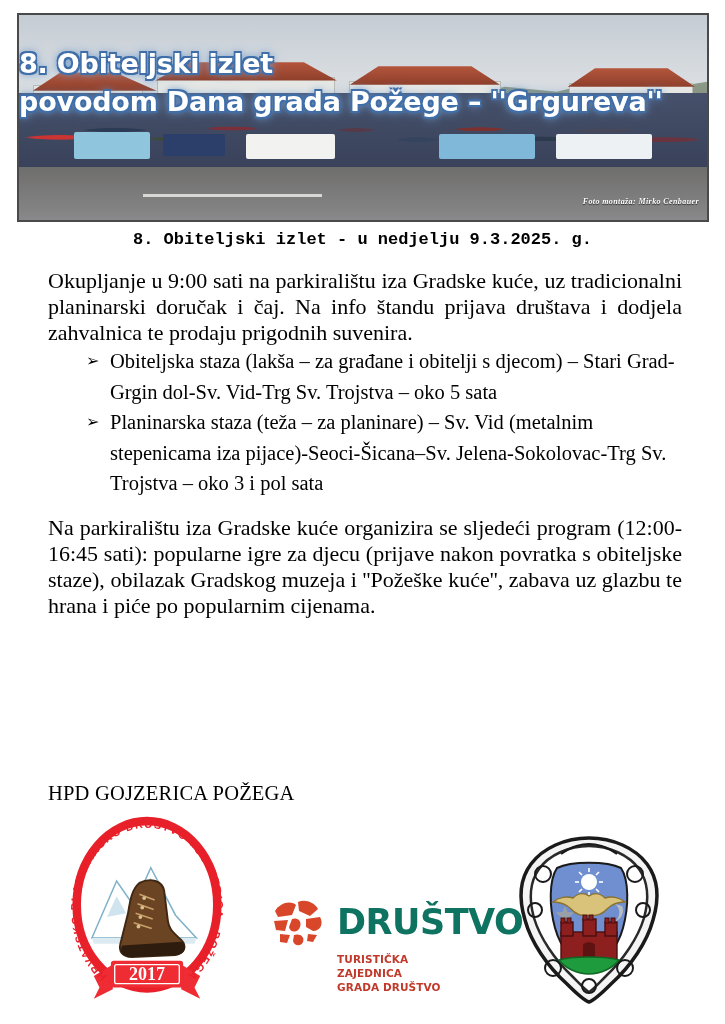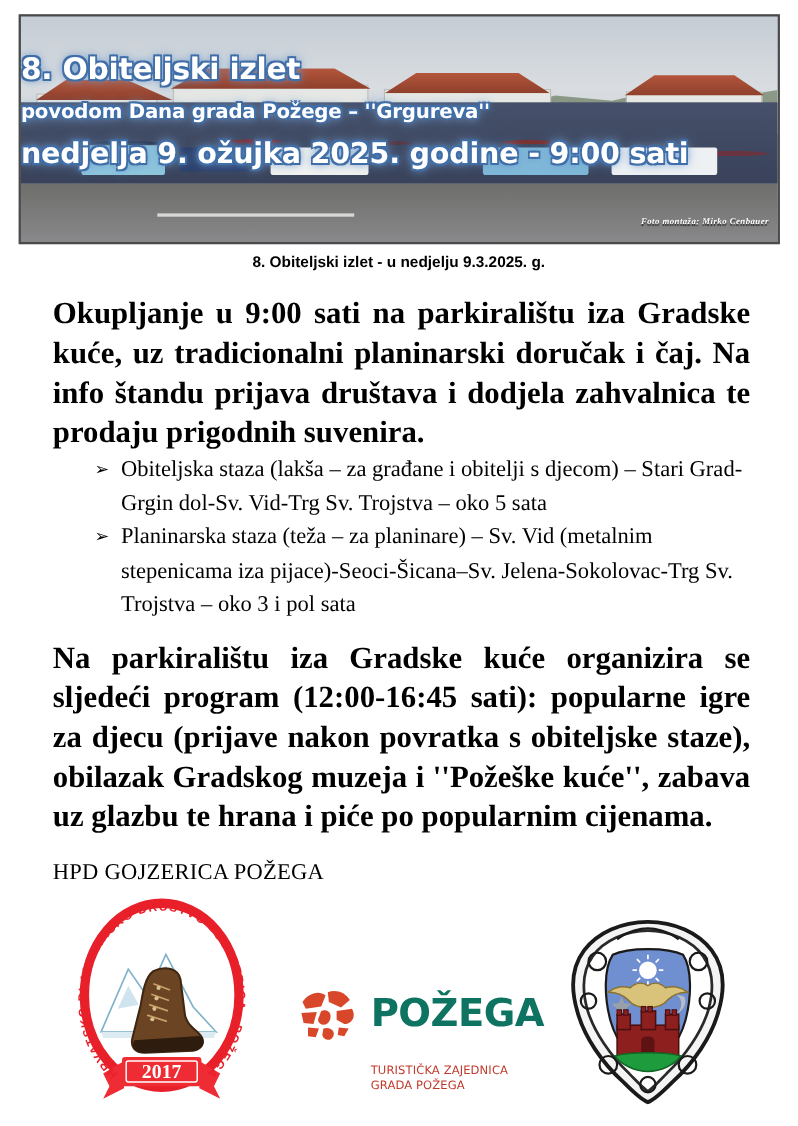--- a/index.html
+++ b/index.html
@@ -85,41 +85,40 @@
     line-height: 38px;
     color: #ffffff;
     letter-spacing: -.2px;
     text-shadow:
       -1.6px -1.6px 0 #3f6ea8, 1.6px -1.6px 0 #3f6ea8,
       -1.6px  1.6px 0 #3f6ea8, 1.6px  1.6px 0 #3f6ea8,
       0 0 7px #5f8fc4, 0 0 12px #7fa6d4;
     margin-top: 24px;
   }
   .hero-title .l1 { font-size: 27px; }
-  .hero-title .l2 { font-size: 18px; }
+  .hero-title .l2 { font-size: 27px; }
   .hero-title .l3 { font-size: 26px; }
 
   
   .subtitle {
     position: absolute; left: 0; top: 230px; width: 100%;
     text-align: center;
-    font-family: Liberation Sans, sans-serif;
-    font-weight: bold; font-size: 14px;
+    font-family: Liberation Mono, monospace;
+    font-weight: bold; font-size: 17px;
   }
 
   .body-wrap {
     position: absolute; left: 48px; top: 268px; width: 634px;
   }
   .para {
     text-align: justify;
     text-justify: inter-word;
-    font-size: 28px;
-    line-height: 36px;
+    font-size: 22px;
+    line-height: 26px;
     margin: 0;
-    font-weight: bold;
   }
   .para.nojust { text-align: left; }
   .gap { height: 16px; }
 
   .routes { margin: 0; padding: 0; list-style: none; }
   .route-item {
     position: relative;
     padding-left: 62px;
     font-size: 20.5px;
     line-height: 30.5px;
@@ -151,23 +150,23 @@
   .tz-mark { width: 56px; height: 50px; flex: none; }
   .tz-word {
     font-family: "DejaVu Sans", "Liberation Sans", sans-serif;
     font-weight: bold;
     font-size: 35px;
     line-height: 34px;
     color: #0e7360;
     letter-spacing: -.5px;
   }
   .tz-sub {
-    margin-left: 65px; margin-top: 19px;
+    margin-left: 65px; margin-top: 5px;
     font-family: "DejaVu Sans", "Liberation Sans", sans-serif;
-    font-weight: normal;
+    font-weight: bold;
     font-size: 10.5px;
     line-height: 14px;
     color: #c0392b;
     letter-spacing: .1px;
   }
 
   
   .coa { position: absolute; left: 509px; top: 22px; width: 160px; height: 172px; }
   .coa svg { display: block; width: 100%; height: 100%; }
 </style>
@@ -199,21 +198,20 @@
     <div class="banner-flag" style="left:61%;bottom:30%;width:14%;height:12%;background:#7fb8d8;"></div>
     <div class="banner-flag" style="left:78%;bottom:30%;width:14%;height:12%;background:#eef1f3;"></div>
 
     <div class="ground"></div>
     <div class="photo-credit">Foto montaža: Mirko Cenbauer</div>
   </div>
 
   <div class="hero-title">
     <div class="l1">8. Obiteljski izlet</div>
     <div class="l2">povodom Dana grada Požege – ''Grgureva''</div>
-    <div class="l3">nedjelja 9. ožujka 2025. godine - 9:00 sati</div>
   </div>
 </div>
 
 <div class="subtitle">8. Obiteljski izlet - u nedjelju 9.3.2025. g.</div>
 
 <div class="body-wrap">
   <p class="para">Okupljanje u 9:00 sati na parkiralištu iza Gradske kuće, uz tradicionalni planinarski doručak i čaj. Na info štandu prijava društava i dodjela zahvalnica te prodaju prigodnih suvenira.</p>
 
   <ul class="routes">
     <li class="route-item">
@@ -286,25 +284,25 @@
           <path d="M3,14 C8,6 18,3 24,8 L20,18 L6,20 Z"></path>
           <path d="M26,5 C33,2 42,5 46,12 L38,19 L27,14 Z"></path>
           <path d="M2,24 L16,23 L13,34 L4,33 Z"></path>
           <path d="M20,22 C26,20 30,24 28,30 C26,36 18,36 17,30 Z"></path>
           <path d="M34,22 L48,20 C52,27 48,34 41,34 L34,30 Z"></path>
           <path d="M8,37 L18,38 L15,46 L8,45 Z"></path>
           <path d="M22,38 C28,36 33,40 31,45 C29,50 22,49 21,44 Z"></path>
           <path d="M36,37 L45,38 L41,45 L35,44 Z"></path>
         </g>
       </svg>
-      <div class="tz-word">POŽEGA</div>
+      <div class="tz-word">DRUŠTVO</div>
     </div>
     <div class="tz-sub">
       <div>TURISTIČKA ZAJEDNICA</div>
-      <div>GRADA POŽEGA</div>
+      <div>GRADA DRUŠTVO</div>
     </div>
   </div>
 
   <div class="coa">
     <svg viewBox="0 0 160 172" xmlns="http://www.w3.org/2000/svg" aria-hidden="true">
 
       <path d="M80,4 C104,4 126,14 138,30 C150,46 150,66 144,86 C138,108 122,132 102,150 C94,158 86,166 80,168
                C74,166 66,158 58,150 C38,132 22,108 16,86 C10,66 10,46 22,30 C34,14 56,4 80,4 Z" fill="#f4f4f4" stroke="#1a1a1a" stroke-width="3.5"></path>
       <path d="M80,12 C100,12 120,21 130,35 C140,49 140,66 135,84 C129,104 114,126 97,142 C90,149 84,156 80,158
                C76,156 70,149 63,142 C46,126 31,104 25,84 C20,66 20,49 30,35 C40,21 60,12 80,12 Z" fill="#ffffff" stroke="#2a2a2a" stroke-width="2.5"></path>

